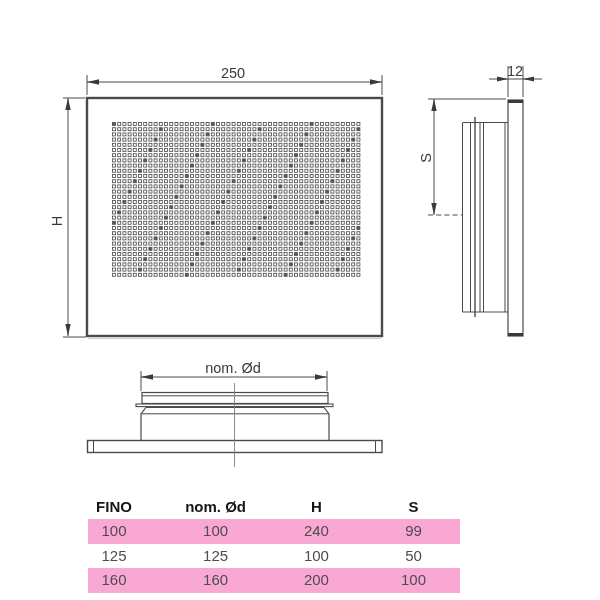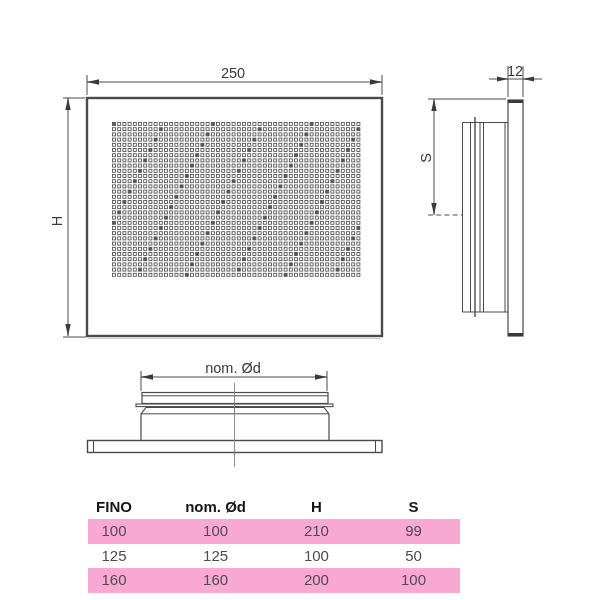--- a/index.html
+++ b/index.html
@@ -1568,21 +1568,21 @@
     <div class="thead">
       <span class="tcell c0">FINO</span>
       <span class="tcell c1">nom. Ød</span>
       <span class="tcell c2">H</span>
       <span class="tcell c3">S</span>
     </div>
     <div id="table-rows">
         <div class="trow alt">
           <span class="tcell c0">100</span>
           <span class="tcell c1">100</span>
-          <span class="tcell c2">210</span>
+          <span class="tcell c2">240</span>
           <span class="tcell c3">99</span>
         </div>
         <div class="trow">
           <span class="tcell c0">125</span>
           <span class="tcell c1">125</span>
           <span class="tcell c2">100</span>
           <span class="tcell c3">50</span>
         </div>
         <div class="trow alt">
           <span class="tcell c0">160</span>

